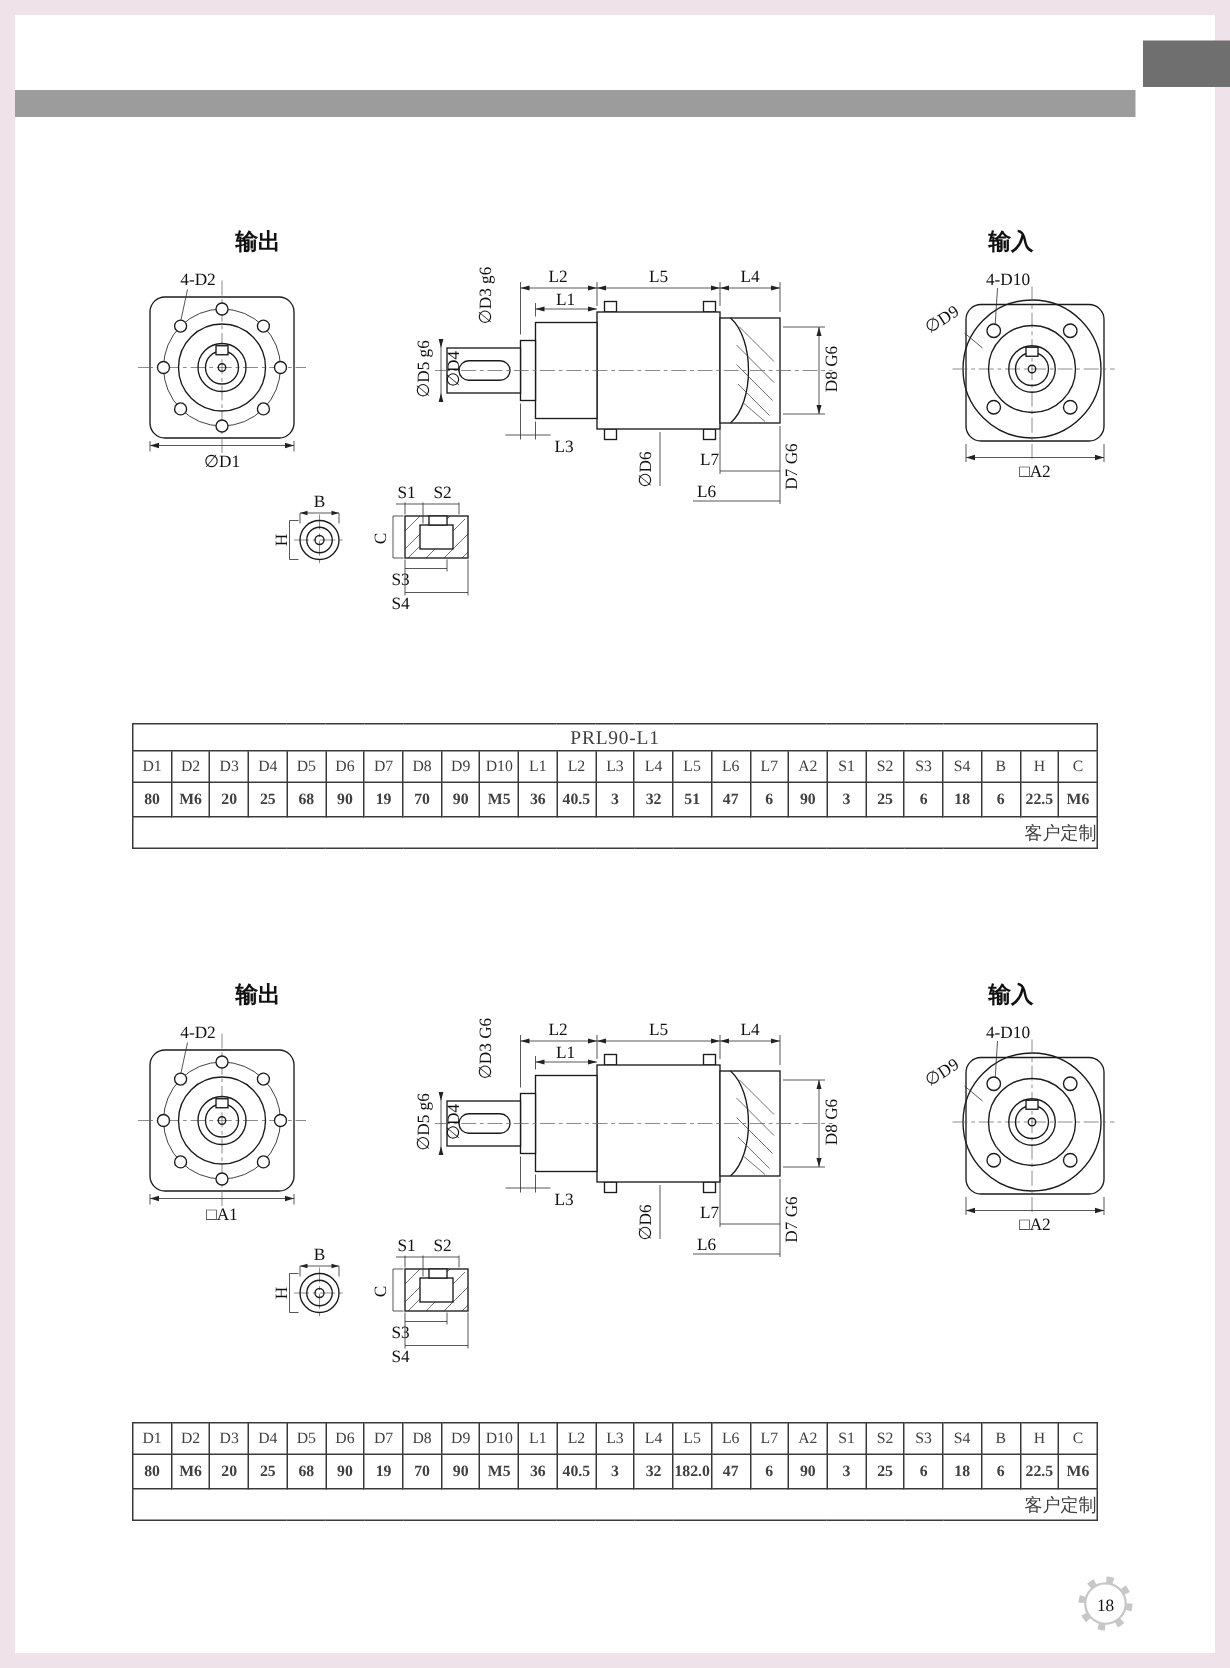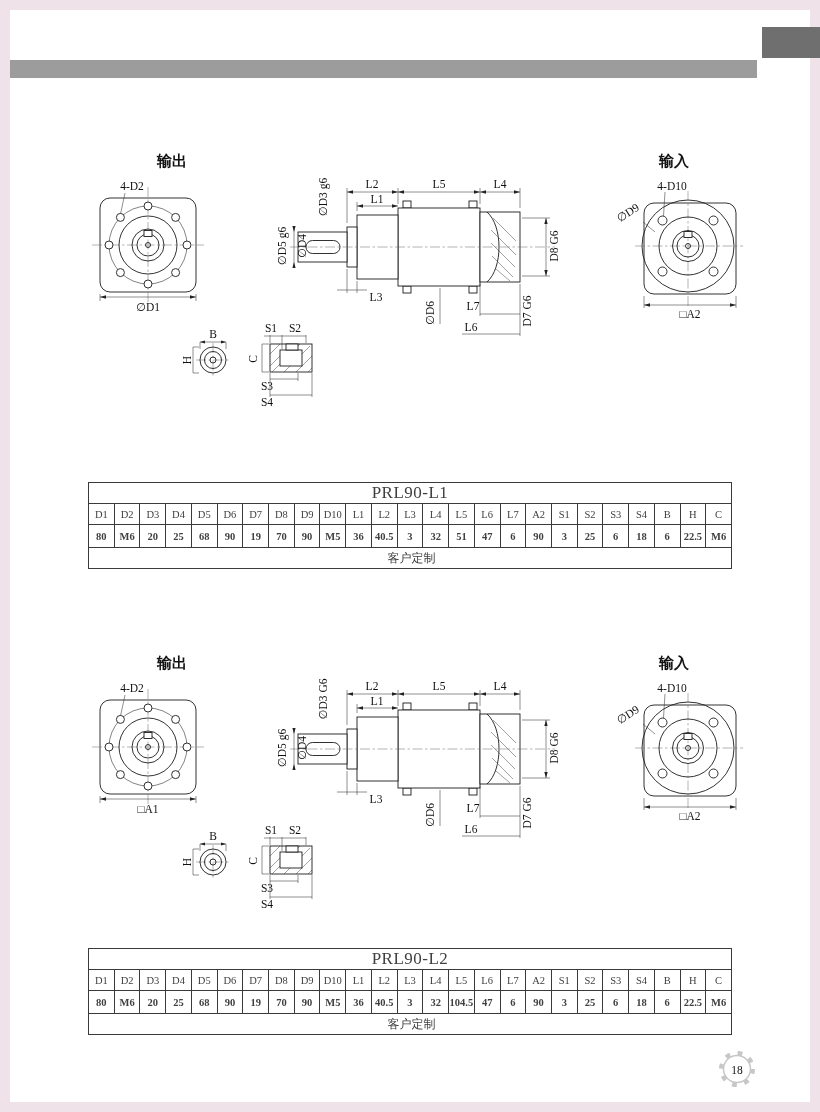--- a/index.html
+++ b/index.html
@@ -14,23 +14,23 @@
   .o{fill:#ffffff;stroke:#1b1b1b;stroke-width:0.9;}
   .n{fill:none;stroke:#1b1b1b;stroke-width:0.9;}
   .t{fill:none;stroke:#1b1b1b;stroke-width:0.55;}
   .d{fill:none;stroke:#333;stroke-width:0.55;}
   .cl{fill:none;stroke:#666;stroke-width:0.5;stroke-dasharray:10 2.5 2.5 2.5;}
   .h line{stroke:#444;stroke-width:0.5;}
   .ah{fill:#222;stroke:none;}
   table.spec{position:absolute;left:88px;width:644px;border-collapse:collapse;table-layout:fixed;background:#fff;}
   .spec td{border:1px solid #3a3a3a;text-align:center;font-size:10.5px;height:20px;padding:0;
            font-family:"Liberation Serif","DejaVu Sans",serif;}
-  .spec td.tcell{font-size:17px;height:17px;letter-spacing:0.5px;}
+  .spec td.tcell{font-size:13px;height:17px;letter-spacing:0.5px;}
   .spec tr.vrow td{height:22px;font-weight:bold;}
-  .spec td.fcell{text-align:center;padding-left:3px;font-size:12px;height:20px;}
+  .spec td.fcell{text-align:right;padding-left:3px;font-size:12px;height:20px;}
   .gear{position:absolute;}
 </style>
 </head>
 <body>
 
 <div class="sheet">
   <div class="content"></div>
   <div class="corner-block"></div>
   <div class="rule-bar"></div>
 
@@ -450,23 +450,20 @@
     <text x="662" y="50" text-anchor="middle">4-D10</text>
     <text x="620" y="76" text-anchor="middle" transform="rotate(-33 620 76)">∅D9</text>
     <text x="680" y="178" text-anchor="middle">□A2</text>
   </svg>
 
   <table class="spec" style="top:948px">
     <colgroup>
         <col span="25">
       </colgroup>
     <tbody>
-      <tr>
-          <td colspan="25" class="tcell">PRL90-L2</td>
-        </tr>
       <tr class="hrow">
           <td>D1</td>
           <td>D2</td>
           <td>D3</td>
           <td>D4</td>
           <td>D5</td>
           <td>D6</td>
           <td>D7</td>
           <td>D8</td>
           <td>D9</td>
@@ -495,21 +492,21 @@
           <td>68</td>
           <td>90</td>
           <td>19</td>
           <td>70</td>
           <td>90</td>
           <td>M5</td>
           <td>36</td>
           <td>40.5</td>
           <td>3</td>
           <td>32</td>
-          <td>104.5</td>
+          <td>182.0</td>
           <td>47</td>
           <td>6</td>
           <td>90</td>
           <td>3</td>
           <td>25</td>
           <td>6</td>
           <td>18</td>
           <td>6</td>
           <td>22.5</td>
           <td>M6</td>

